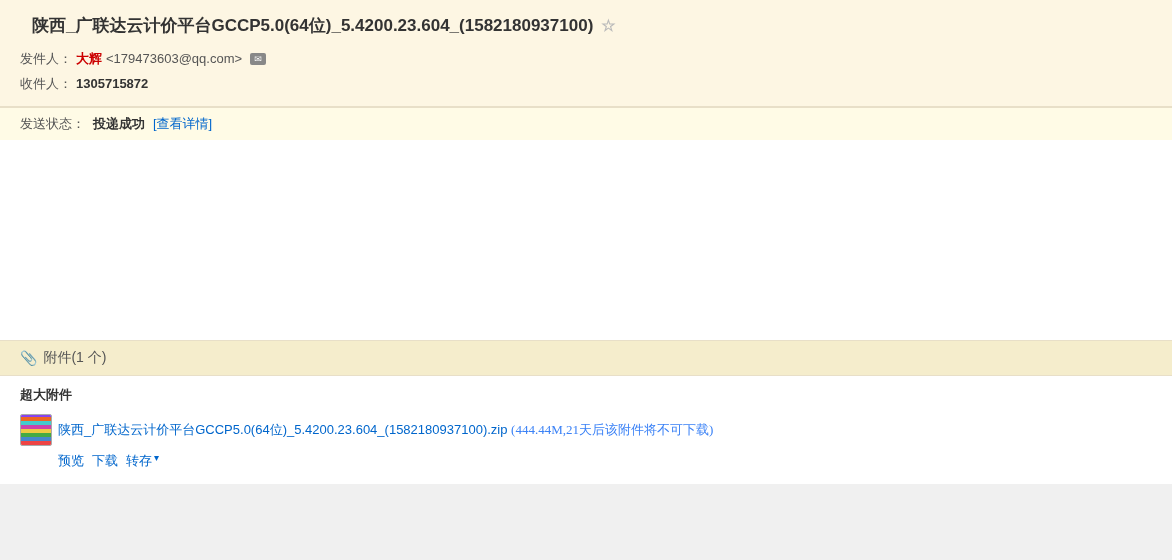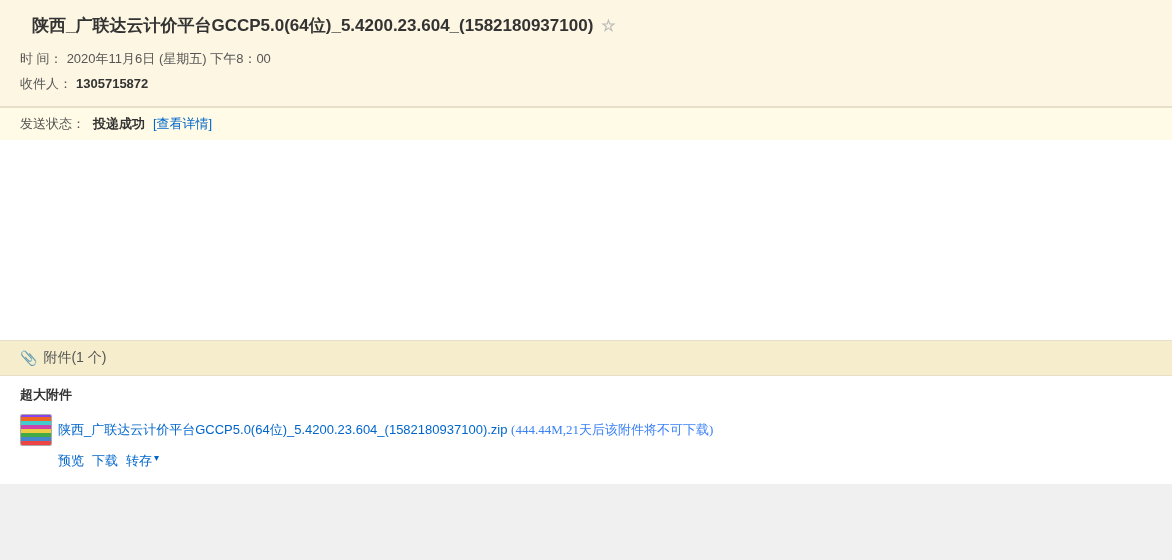--- a/index.html
+++ b/index.html
@@ -247,22 +247,24 @@
 
 <div class="email-view">
 
   <div class="email-header">
     <div class="email-subject">
       <span>陕西_广联达云计价平台GCCP5.0(64位)_5.4200.23.604_(1582180937100)</span>
       <span class="star-icon">☆</span>
     </div>
     <div class="email-meta">
       <div class="row">
-        <span class="label-text">时  间：</span>
-        <span>2020年11月6日 (星期五) 下午8：00</span>
+        <span class="label-text">发件人：</span>
+        <span class="sender-name">大辉</span>
+        <span class="sender-email">&lt;179473603@qq.com&gt;</span>
+        <span class="email-icon">✉</span>
       </div>
       <div class="row">
         <span class="label-text">收件人：</span>
         <span style="font-weight:bold;color:#333;">1305715872</span>
       </div>
     </div>
   </div>
 
   <div class="send-status">
     <span class="status-label">发送状态：</span>

